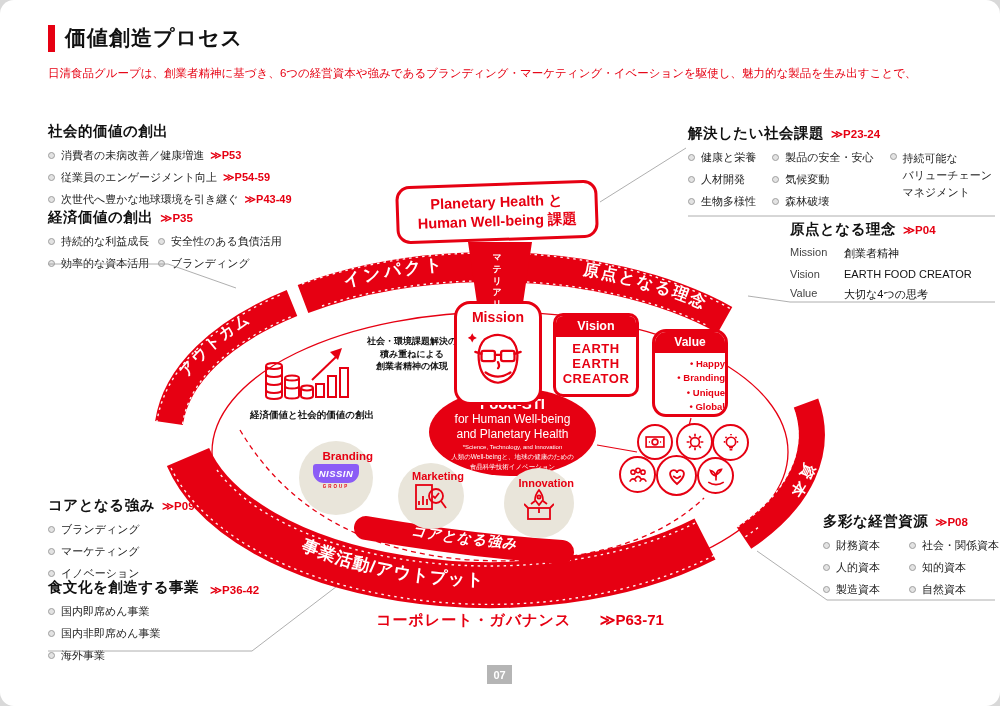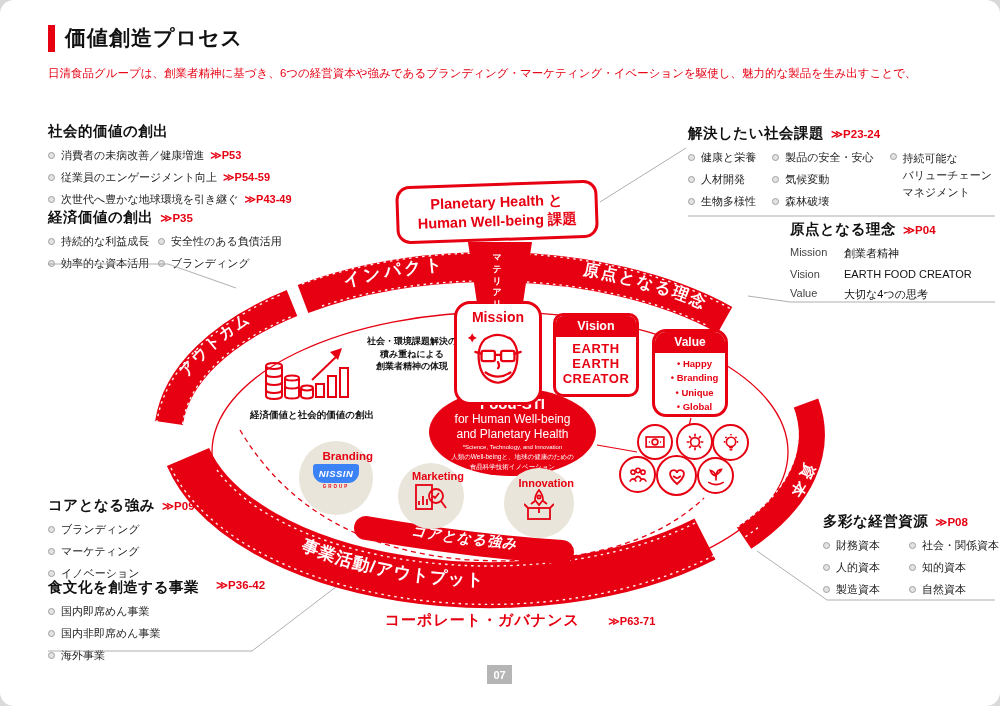--- a/index.html
+++ b/index.html
@@ -32,46 +32,46 @@
            color:#e60012;font-weight:bold;font-size:14.5px;line-height:1.3;transform:rotate(-2deg);z-index:6;white-space:nowrap;}
   #materiality{position:absolute;left:490px;top:248px;writing-mode:vertical-rl;color:#fff;font-size:9px;
            font-weight:bold;letter-spacing:1px;z-index:6;}
   .rbox{position:absolute;background:#fff;border:3px solid #e60012;overflow:hidden;z-index:5;text-align:center;}
   #mission-box{left:454px;top:301px;width:88px;height:104px;border-radius:16px;}
   #mission-box .bt{color:#e60012;font-weight:bold;font-size:14px;margin-top:5px;}
   #vision-box{left:553px;top:313px;width:86px;height:84px;border-radius:10px;}
   #value-box{left:652px;top:329px;width:76px;height:88px;border-radius:14px;}
   .rhead{background:#e60012;color:#fff;font-weight:bold;font-size:12.5px;line-height:21px;height:21px;}
   #vision-box .vbody{color:#e60012;font-weight:bold;font-size:13px;line-height:1.15;padding-top:5px;letter-spacing:.5px;}
-  #value-box .valbody{padding:4px 0 0 9px;text-align:center;}
+  #value-box .valbody{padding:4px 0 0 9px;text-align:right;}
   #value-box .vi{color:#e60012;font-weight:bold;font-size:9.5px;line-height:1.5;white-space:nowrap;}
   #value-box .vi::before{content:"• ";}
   #foodsti{position:absolute;left:429px;top:388px;width:167px;height:88px;background:#e60012;border-radius:50%;
            color:#fff;text-align:center;z-index:4;padding-top:7px;}
   .fs-title{font-size:15px;font-weight:bold;}
   .fs-sub{font-size:12px;line-height:1.25;}
   .fs-note{font-size:6px;margin-top:2px;}
   .fs-jp{font-size:6.5px;line-height:1.5;margin-top:2px;}
   #accum{position:absolute;left:352px;top:335px;width:120px;text-align:center;font-size:9px;font-weight:bold;
          line-height:1.4;color:#111;z-index:3;}
   #econ-caption{position:absolute;left:236px;top:409px;width:152px;text-align:center;font-size:9.5px;font-weight:bold;color:#111;z-index:3;}
   #coins-icon{position:absolute;left:252px;top:346px;z-index:3;}
   .bcircle{position:absolute;background:#e9e5da;border-radius:50%;text-align:center;z-index:5;}
   #c-branding{left:299px;top:441px;width:74px;height:74px;padding-top:9px;}
   #c-marketing{left:398px;top:463px;width:66px;height:66px;padding-top:7px;}
   #c-innovation{left:504px;top:468px;width:70px;height:70px;padding-top:9px;}
   .blab{color:#e60012;font-weight:bold;font-size:11px;white-space:nowrap;text-align:right;}
-  #nissin-logo{width:46px;height:19px;background:#3b82f6;border-radius:3px 3px 11px 11px;margin:2px auto 0;
+  #nissin-logo{width:46px;height:19px;background:#8b5cf6;border-radius:3px 3px 11px 11px;margin:2px auto 0;
                color:#fff;font-weight:bold;font-style:italic;font-size:9.5px;line-height:19px;letter-spacing:.5px;}
   #nissin-group{color:#e60012;font-weight:bold;font-size:4.5px;letter-spacing:2px;margin-top:1px;}
   .cap{position:absolute;background:#fff;border:2.5px solid #e60012;border-radius:50%;z-index:5;
        display:flex;align-items:center;justify-content:center;}
   #governance{position:absolute;left:280px;top:611px;width:480px;text-align:center;z-index:3;white-space:nowrap;}
   #governance .glab{color:#e60012;font-weight:bold;font-size:15px;letter-spacing:1px;}
-  #governance .pref{font-size:11px;margin-left:24px;}
+  #governance .pref{font-size:15px;margin-left:24px;}
   #page-num{position:absolute;left:487px;top:665px;width:25px;height:19px;background:#b5b5b5;color:#fff;
             font-size:11px;font-weight:bold;display:flex;align-items:center;justify-content:center;z-index:3;}
 </style>
 </head>
 <body>
 
 <div id="page">
 
   <svg id="diagram-svg" width="1000" height="706" viewBox="0 0 1000 706">
 
@@ -203,21 +203,21 @@
         <span class="dot"></span>
         <span>マーケティング</span>
       </div>
     <div class="li">
         <span class="dot"></span>
         <span>イノベーション</span>
       </div>
   </div>
 
   <div class="sec" style="left:48px;top:578px;">
-    <div style="display:flex;align-items:flex-start;gap:17px;">
+    <div style="display:flex;align-items:flex-end;gap:11px;">
       <span class="sec-heading">食文化を創造する事業</span>
       <span class="pref pref-lg">≫P36-42</span>
     </div>
     <div class="li">
         <span class="dot"></span>
         <span>国内即席めん事業</span>
       </div>
     <div class="li">
         <span class="dot"></span>
         <span>国内非即席めん事業</span>

